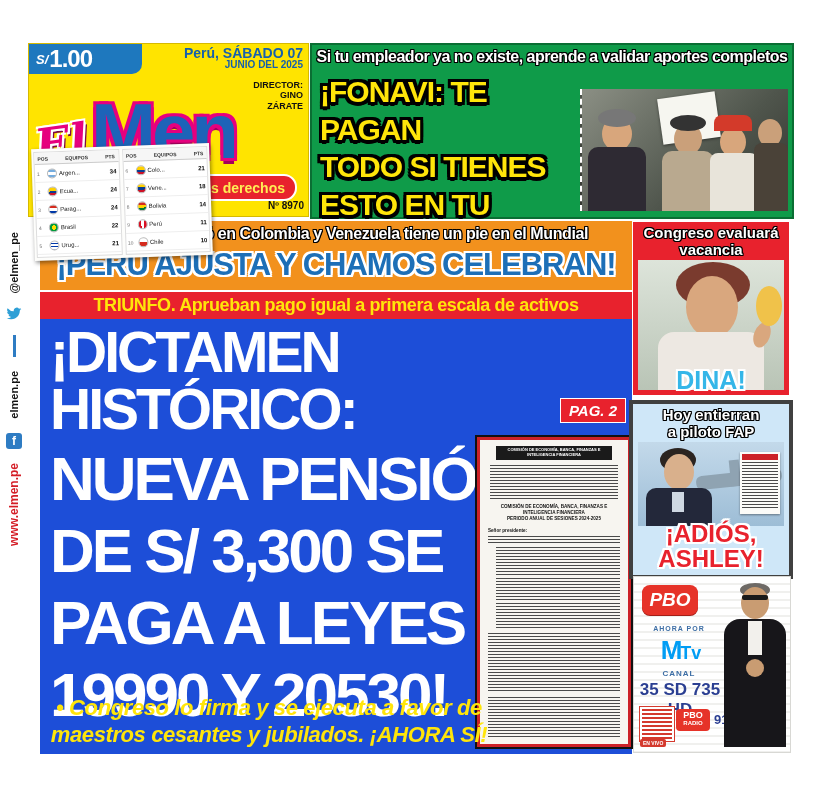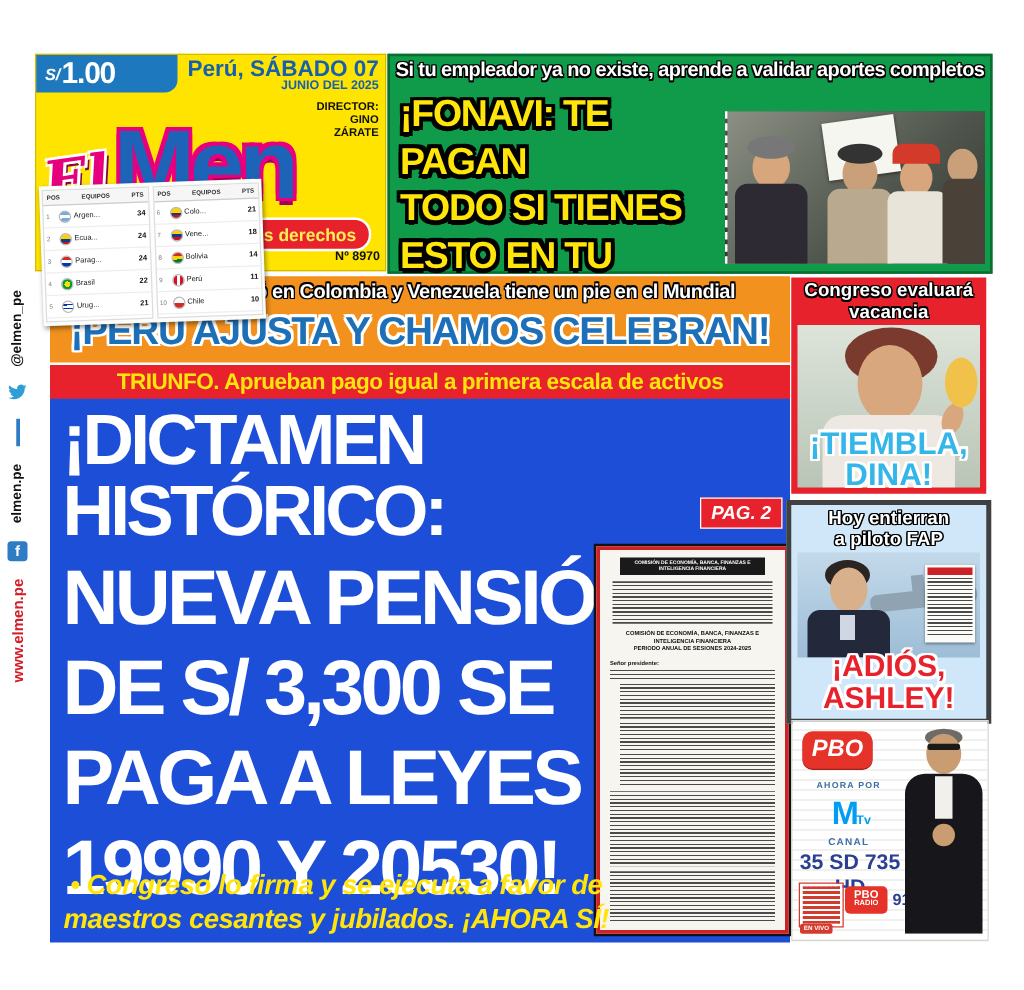--- a/index.html
+++ b/index.html
@@ -20,21 +20,21 @@
   .web-url{font-size:12px;color:#d41d26;}
   .icon-sq{width:16px;height:16px;border-radius:3px;background:#2e7cc3;color:#fff;font-weight:bold;font-size:12px;display:flex;align-items:center;justify-content:center;}
   .divider-blue{width:3px;height:22px;background:#2e7cc3;}
 
   
   .masthead{left:28px;top:43px;width:279px;height:172px;background:#ffe400;border:1px solid #d6b900;}
   .pricebox{position:absolute;left:0;top:0;width:106px;height:30px;background:#1e78be;border-bottom-right-radius:10px;color:#fff;display:flex;align-items:center;padding-left:7px;}
   .price-s{font-size:13px;font-weight:bold;font-style:italic;margin-right:1px;}
   .price-v{font-size:24px;font-weight:900;letter-spacing:-1px;}
   .dateline{position:absolute;right:5px;top:2px;text-align:right;color:#1660ad;font-weight:900;line-height:1;}
-  .date1{font-size:18px;}
+  .date1{font-size:14px;}
   .date2{font-size:10px;}
   .director{position:absolute;right:5px;top:36px;text-align:right;color:#111;font-weight:900;font-size:9px;line-height:1.15;}
   .logo-el{position:absolute;left:6px;top:72px;font-family:"DejaVu Serif",serif;font-style:italic;font-weight:bold;font-size:46px;color:#e6007e;transform:rotate(-8deg);text-shadow:-2px -2px 0 #fff,2px -2px 0 #fff,-2px 2px 0 #fff,2px 2px 0 #fff,3px 4px 0 #7e0a46;}
   .logo-men{position:absolute;left:62px;top:42px;font-size:78px;font-weight:900;letter-spacing:-4px;color:#1d63b8;text-shadow:-3px -3px 0 #e6007e,3px -3px 0 #e6007e,-3px 3px 0 #e6007e,3px 3px 0 #e6007e,0 6px 0 #a3005c;}
   .tagline-pill{position:absolute;left:24px;top:130px;width:230px;height:23px;background:#e8222d;border:2px solid #fff;border-radius:13px;color:#ffee55;font-weight:bold;font-size:14px;display:flex;align-items:center;justify-content:flex-end;padding-right:10px;}
   .yearline{position:absolute;left:110px;top:156px;width:165px;display:flex;justify-content:space-between;font-size:10px;font-weight:900;color:#111;}
 
   
   .standings{left:33px;top:146px;width:174px;height:106px;background:#fdfdfb;box-shadow:1px 2px 4px rgba(0,0,0,.45);transform:rotate(-2deg);display:flex;padding:3px 2px;gap:3px;z-index:5;}
   .stcol{flex:1;border:1px solid #ddd;background:#fff;}
@@ -89,21 +89,21 @@
   .tiembla{position:absolute;left:0;bottom:2px;width:100%;text-align:center;color:#35b6e8;font-weight:900;font-size:25px;line-height:1.0;z-index:3;}
   .sideB{left:629px;top:400px;width:156px;height:171px;background:#cfe7f8;border:4px solid #404040;}
   .photoB{position:absolute;left:5px;top:38px;width:146px;height:84px;background:linear-gradient(180deg,#c3d9ea,#9dbdd6);overflow:hidden;}
   .adios{position:absolute;left:0;bottom:4px;width:100%;text-align:center;color:#e8222d;font-weight:900;font-size:24px;line-height:1.05;}
   .sideC{left:633px;top:576px;width:156px;height:175px;background:
       repeating-linear-gradient(180deg,#ffffff 0 6px,#f0f0ee 6px 8px);border:1px solid #d8d8d4;}
   .pbo-logo{position:absolute;left:8px;top:8px;width:56px;height:30px;background:#e63329;border-radius:8px;color:#fff;font-weight:900;font-size:19px;font-style:italic;display:flex;align-items:center;justify-content:center;box-shadow:0 1px 0 #a31f18;}
   .ahora{position:absolute;left:10px;top:48px;width:70px;text-align:center;font-size:7px;font-weight:bold;color:#3d6ea5;letter-spacing:1px;}
   .mtv{position:absolute;left:12px;top:58px;width:70px;text-align:center;color:#019df4;font-weight:900;}
   .mtv .m{font-size:26px;letter-spacing:-2px;}
-  .mtv .tv{font-size:10px;font-weight:bold;margin-top:40px;}
+  .mtv .tv{font-size:18px;font-weight:bold;margin-top:40px;}
   .canal{position:absolute;left:10px;top:92px;width:70px;text-align:center;font-size:8px;font-weight:bold;color:#3d6ea5;letter-spacing:1px;}
   .chans{position:absolute;left:2px;top:103px;width:88px;text-align:center;font-size:17px;font-weight:900;color:#2b3f92;}
   .qr{position:absolute;left:6px;top:130px;width:30px;height:30px;background:
       repeating-linear-gradient(0deg,#d43a2e 0 2px,#fff 2px 4px),
       repeating-linear-gradient(90deg,rgba(212,58,46,.8) 0 2px,rgba(255,255,255,.8) 2px 4px);border:2px solid #fff;outline:1px solid #d43a2e;}
   .pboradio{position:absolute;left:42px;top:132px;width:34px;height:20px;background:#e63329;border-radius:4px;color:#fff;text-align:center;font-weight:900;font-size:9px;line-height:1.0;padding-top:2px;}
   .freq{position:absolute;left:80px;top:135px;color:#2b3f92;font-weight:900;font-size:13px;}
   .freq small{font-size:7px;}
   .live{position:absolute;left:6px;top:162px;background:#d43a2e;color:#fff;font-size:5px;font-weight:bold;padding:1px 3px;border-radius:2px;}
   .suitman{position:absolute;right:2px;top:4px;width:66px;height:166px;overflow:hidden;}
@@ -283,21 +283,20 @@
 <div class="abs sideA">
   <div class="side-kicker ob1">Congreso evaluará vacancia</div>
   <div class="photoA">
     <div class="head-c" style="left:38px;top:2px;width:74px;height:46px;background:#7a3b2e;"></div>
     <div class="head-c" style="left:48px;top:16px;width:52px;height:62px;background:#d9a77e;"></div>
     <div class="abs" style="left:20px;top:72px;width:106px;height:58px;background:#ede8e2;border-radius:16px 16px 0 0;"></div>
     <div class="head-c" style="left:116px;top:62px;width:16px;height:26px;background:#d9a77e;transform:rotate(20deg);"></div>
     <div class="head-c" style="right:2px;top:26px;width:26px;height:40px;background:#f0c24a;"></div>
   </div>
   <div class="tiembla ow2">
-    <div>¡TIEMBLA,</div>
     <div>DINA!</div>
   </div>
 </div>
 
 <div class="abs sideB">
   <div class="side-kicker ob1">
     <div>Hoy entierran</div>
     <div>a piloto FAP</div>
   </div>
   <div class="photoB">

